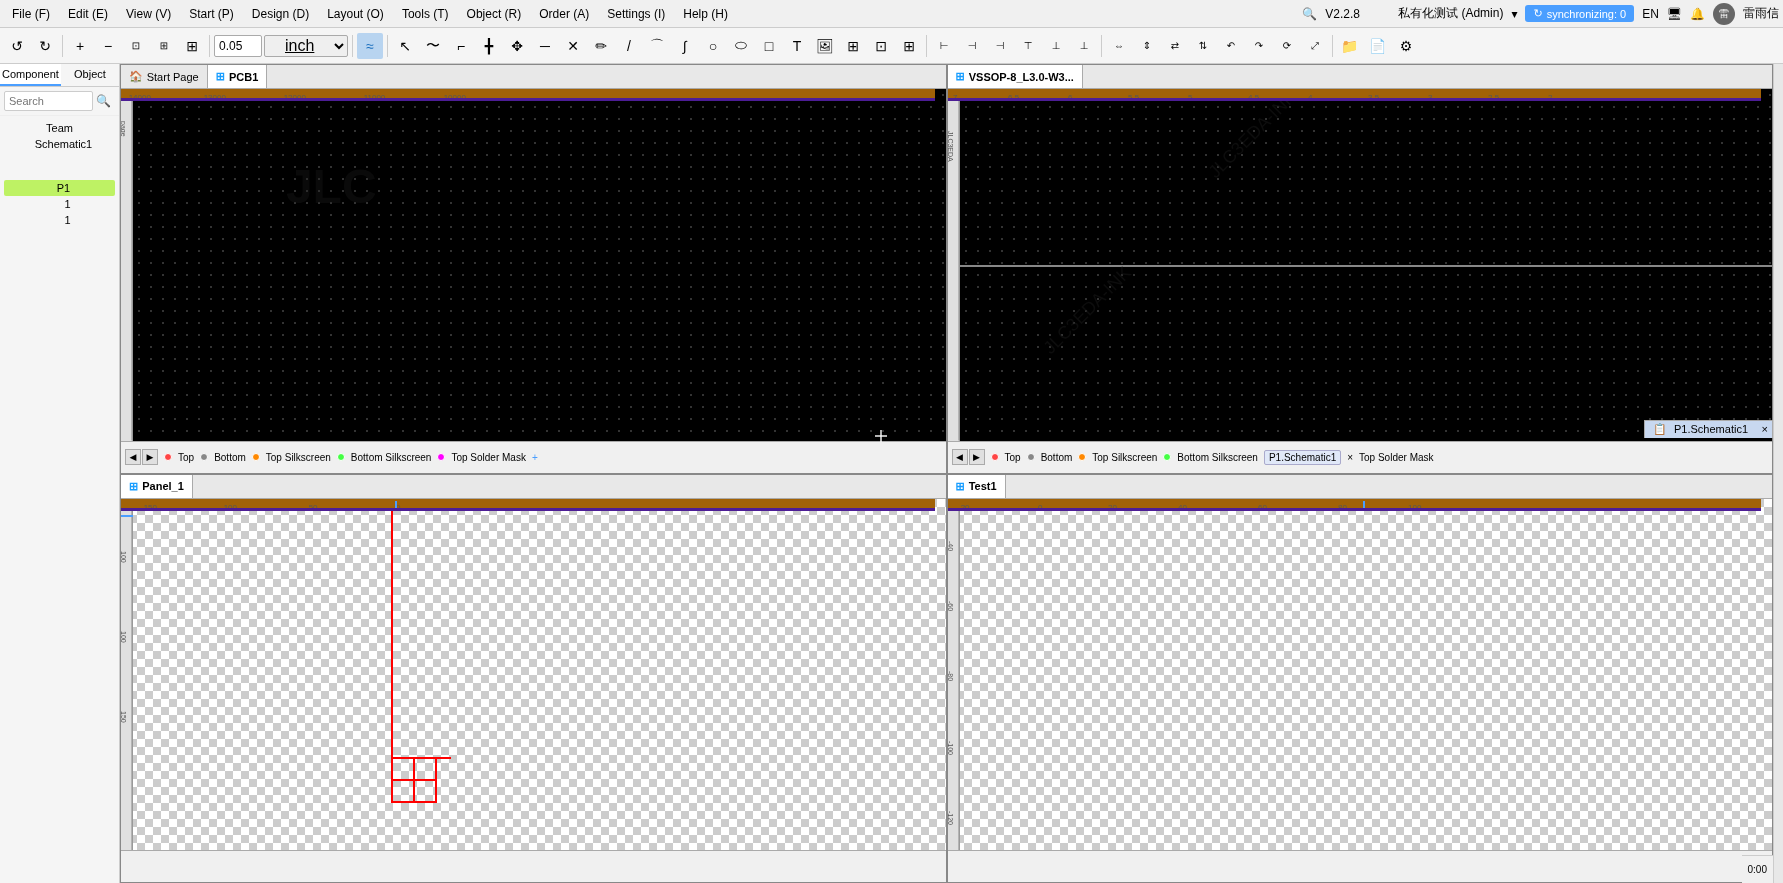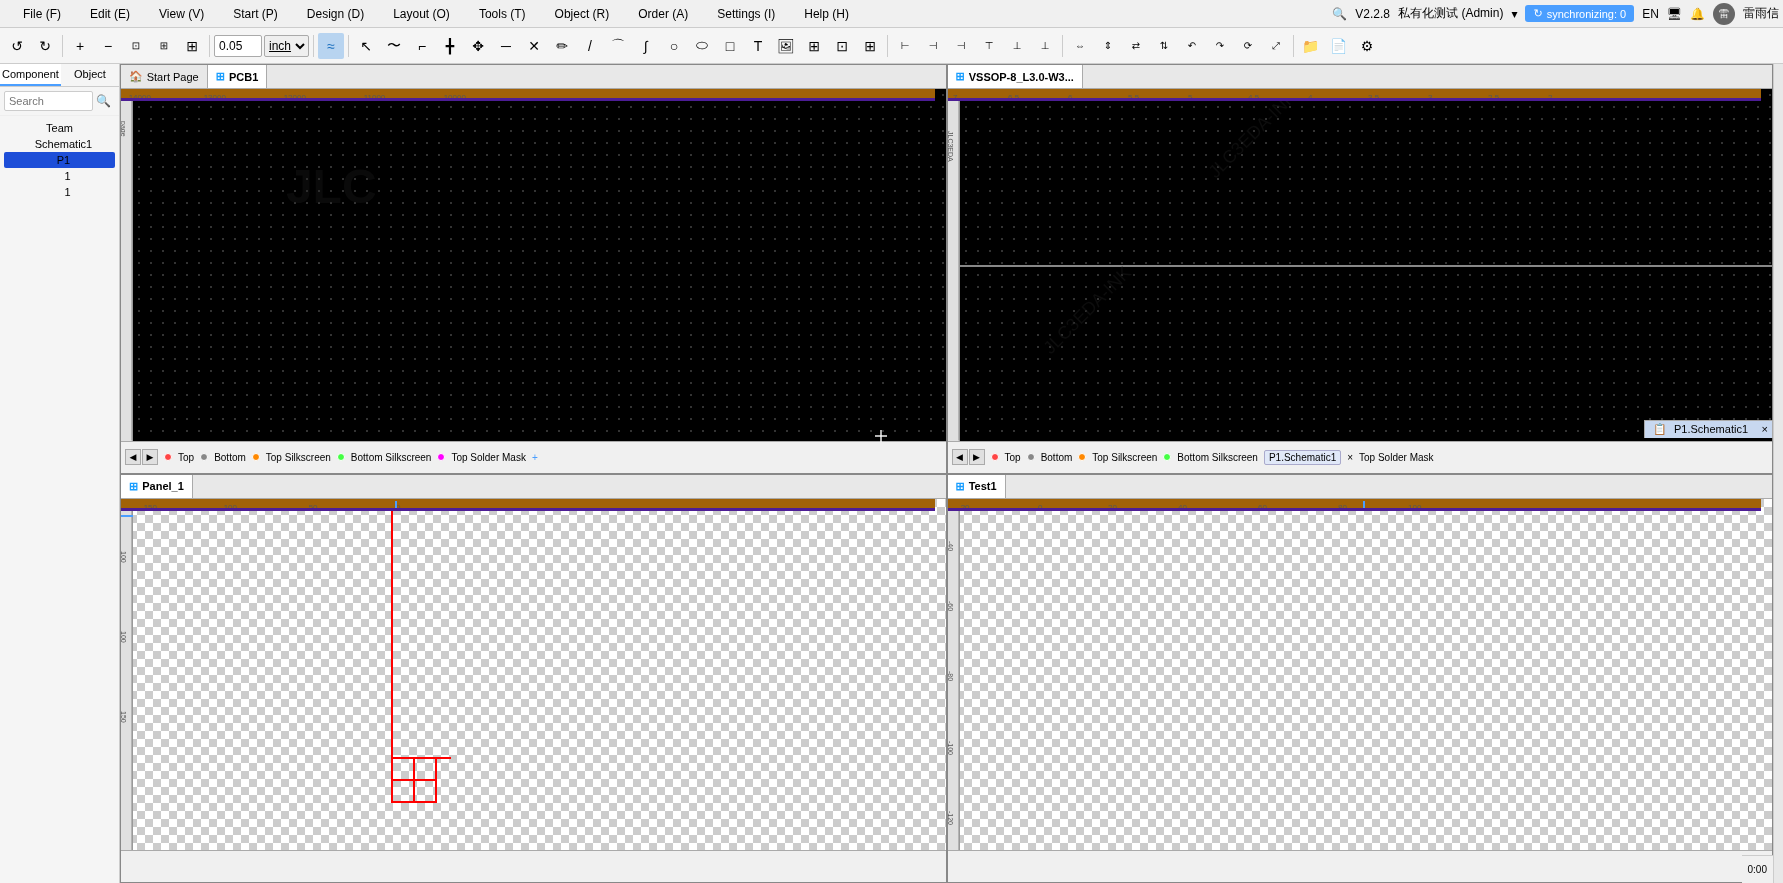--- a/index.html
+++ b/index.html
@@ -3,49 +3,49 @@
   <meta charset="utf-8">
   <style>
     * { box-sizing: border-box; margin: 0; padding: 0; }
     body { font-family: 'Segoe UI', Arial, sans-serif; font-size: 12px; background: #f0f0f0; overflow: hidden; width: 1783px; height: 883px; }
 
     
     #menu-bar {
       display: flex; align-items: center; background: #f0f0f0; border-bottom: 1px solid #ccc;
       height: 28px; padding: 0 4px; gap: 2px;
     }
-    .menu-item { padding: 2px 8px; cursor: pointer; font-size: 12px; border-radius: 2px; margin-left: 11px; }
+    .menu-item { padding: 2px 8px; cursor: pointer; font-size: 12px; border-radius: 2px; }
     .menu-right { margin-left: auto; display: flex; align-items: center; gap: 8px; font-size: 12px; }
     .sync-btn { background: #4a9eff; color: white; border-radius: 3px; padding: 2px 8px; font-size: 11px; display: flex; align-items: center; gap: 4px; }
     .avatar { width: 22px; height: 22px; background: #666; border-radius: 50%; display: flex; align-items: center; justify-content: center; color: white; font-size: 10px; }
 
     
     #toolbar {
       display: flex; align-items: center; background: #f5f5f5; border-bottom: 1px solid #ccc;
       height: 36px; padding: 0 4px; gap: 2px;
     }
     .tb-btn { width: 26px; height: 26px; border: none; background: transparent; cursor: pointer; display: flex; align-items: center; justify-content: center; border-radius: 2px; font-size: 14px; }
     .tb-sep { width: 1px; height: 22px; background: #ccc; margin: 0 2px; }
     .tb-input { height: 22px; border: 1px solid #aaa; border-radius: 2px; padding: 0 4px; font-size: 12px; width: 50px; }
-    .tb-select { height: 22px; border: 1px solid #aaa; border-radius: 2px; padding: 0 0; font-size: 12px; text-decoration: underline; }
+    .tb-select { height: 22px; border: 1px solid #aaa; border-radius: 2px; padding: 0 16px; font-size: 16px; text-decoration: underline; }
     .tb-active { background: #b8d4f0; }
 
     
     #left-panel {
       position: absolute; top: 64px; left: 0; width: 120px; bottom: 0;
       background: #f5f5f5; border-right: 1px solid #ccc; display: flex; flex-direction: column;
     }
     .panel-tabs { display: flex; border-bottom: 1px solid #ccc; }
     .panel-tab { flex: 1; text-align: center; padding: 4px 2px; font-size: 11px; cursor: pointer; }
     .panel-tab.active { background: white; border-bottom: 2px solid #4a9eff; }
     .panel-search { padding: 4px; border-bottom: 1px solid #eee; display: flex; align-items: center; }
     .panel-search input { width: 100%; height: 20px; border: 1px solid #ccc; border-radius: 2px; padding: 0 4px; font-size: 11px; }
     .panel-tree { padding: 4px; font-size: 11px; }
     .tree-item { padding: 2px 4px; cursor: pointer; border-radius: 2px; text-align: center; }
-    .tree-item.selected { background: #1d4ed8; }
+    .tree-item.selected { background: #bef264; margin-top: 28px; }
     .tree-item.indent { padding-left: 12px; }
     .tree-item.indent2 { padding-left: 20px; }
 
     
     #main-area {
       position: absolute; top: 64px; left: 120px; right: 10px; bottom: 0;
       display: grid; grid-template-columns: 1fr 1fr; grid-template-rows: 1fr 1fr;
     }
 
     
@@ -118,21 +118,21 @@
   <span class="menu-item">Design (D)</span>
   <span class="menu-item">Layout (O)</span>
   <span class="menu-item">Tools (T)</span>
   <span class="menu-item">Object (R)</span>
   <span class="menu-item">Order (A)</span>
   <span class="menu-item">Settings (I)</span>
   <span class="menu-item">Help (H)</span>
   <div class="menu-right">
     <span style="cursor:pointer;">🔍</span>
     <span>V2.2.8</span>
-    <span style="cursor:pointer;">私有化测试 (Admin)</span>
+    <span style="cursor:pointer;margin-left:30px;">私有化测试 (Admin)</span>
     <span>▾</span>
     <span class="sync-btn">
       <span>↻</span>
       <span>synchronizing: 0</span>
     </span>
     <span>EN</span>
     <span>🖥</span>
     <span>🔔</span>
     <span class="avatar">雷</span>
     <span>雷雨信</span>

